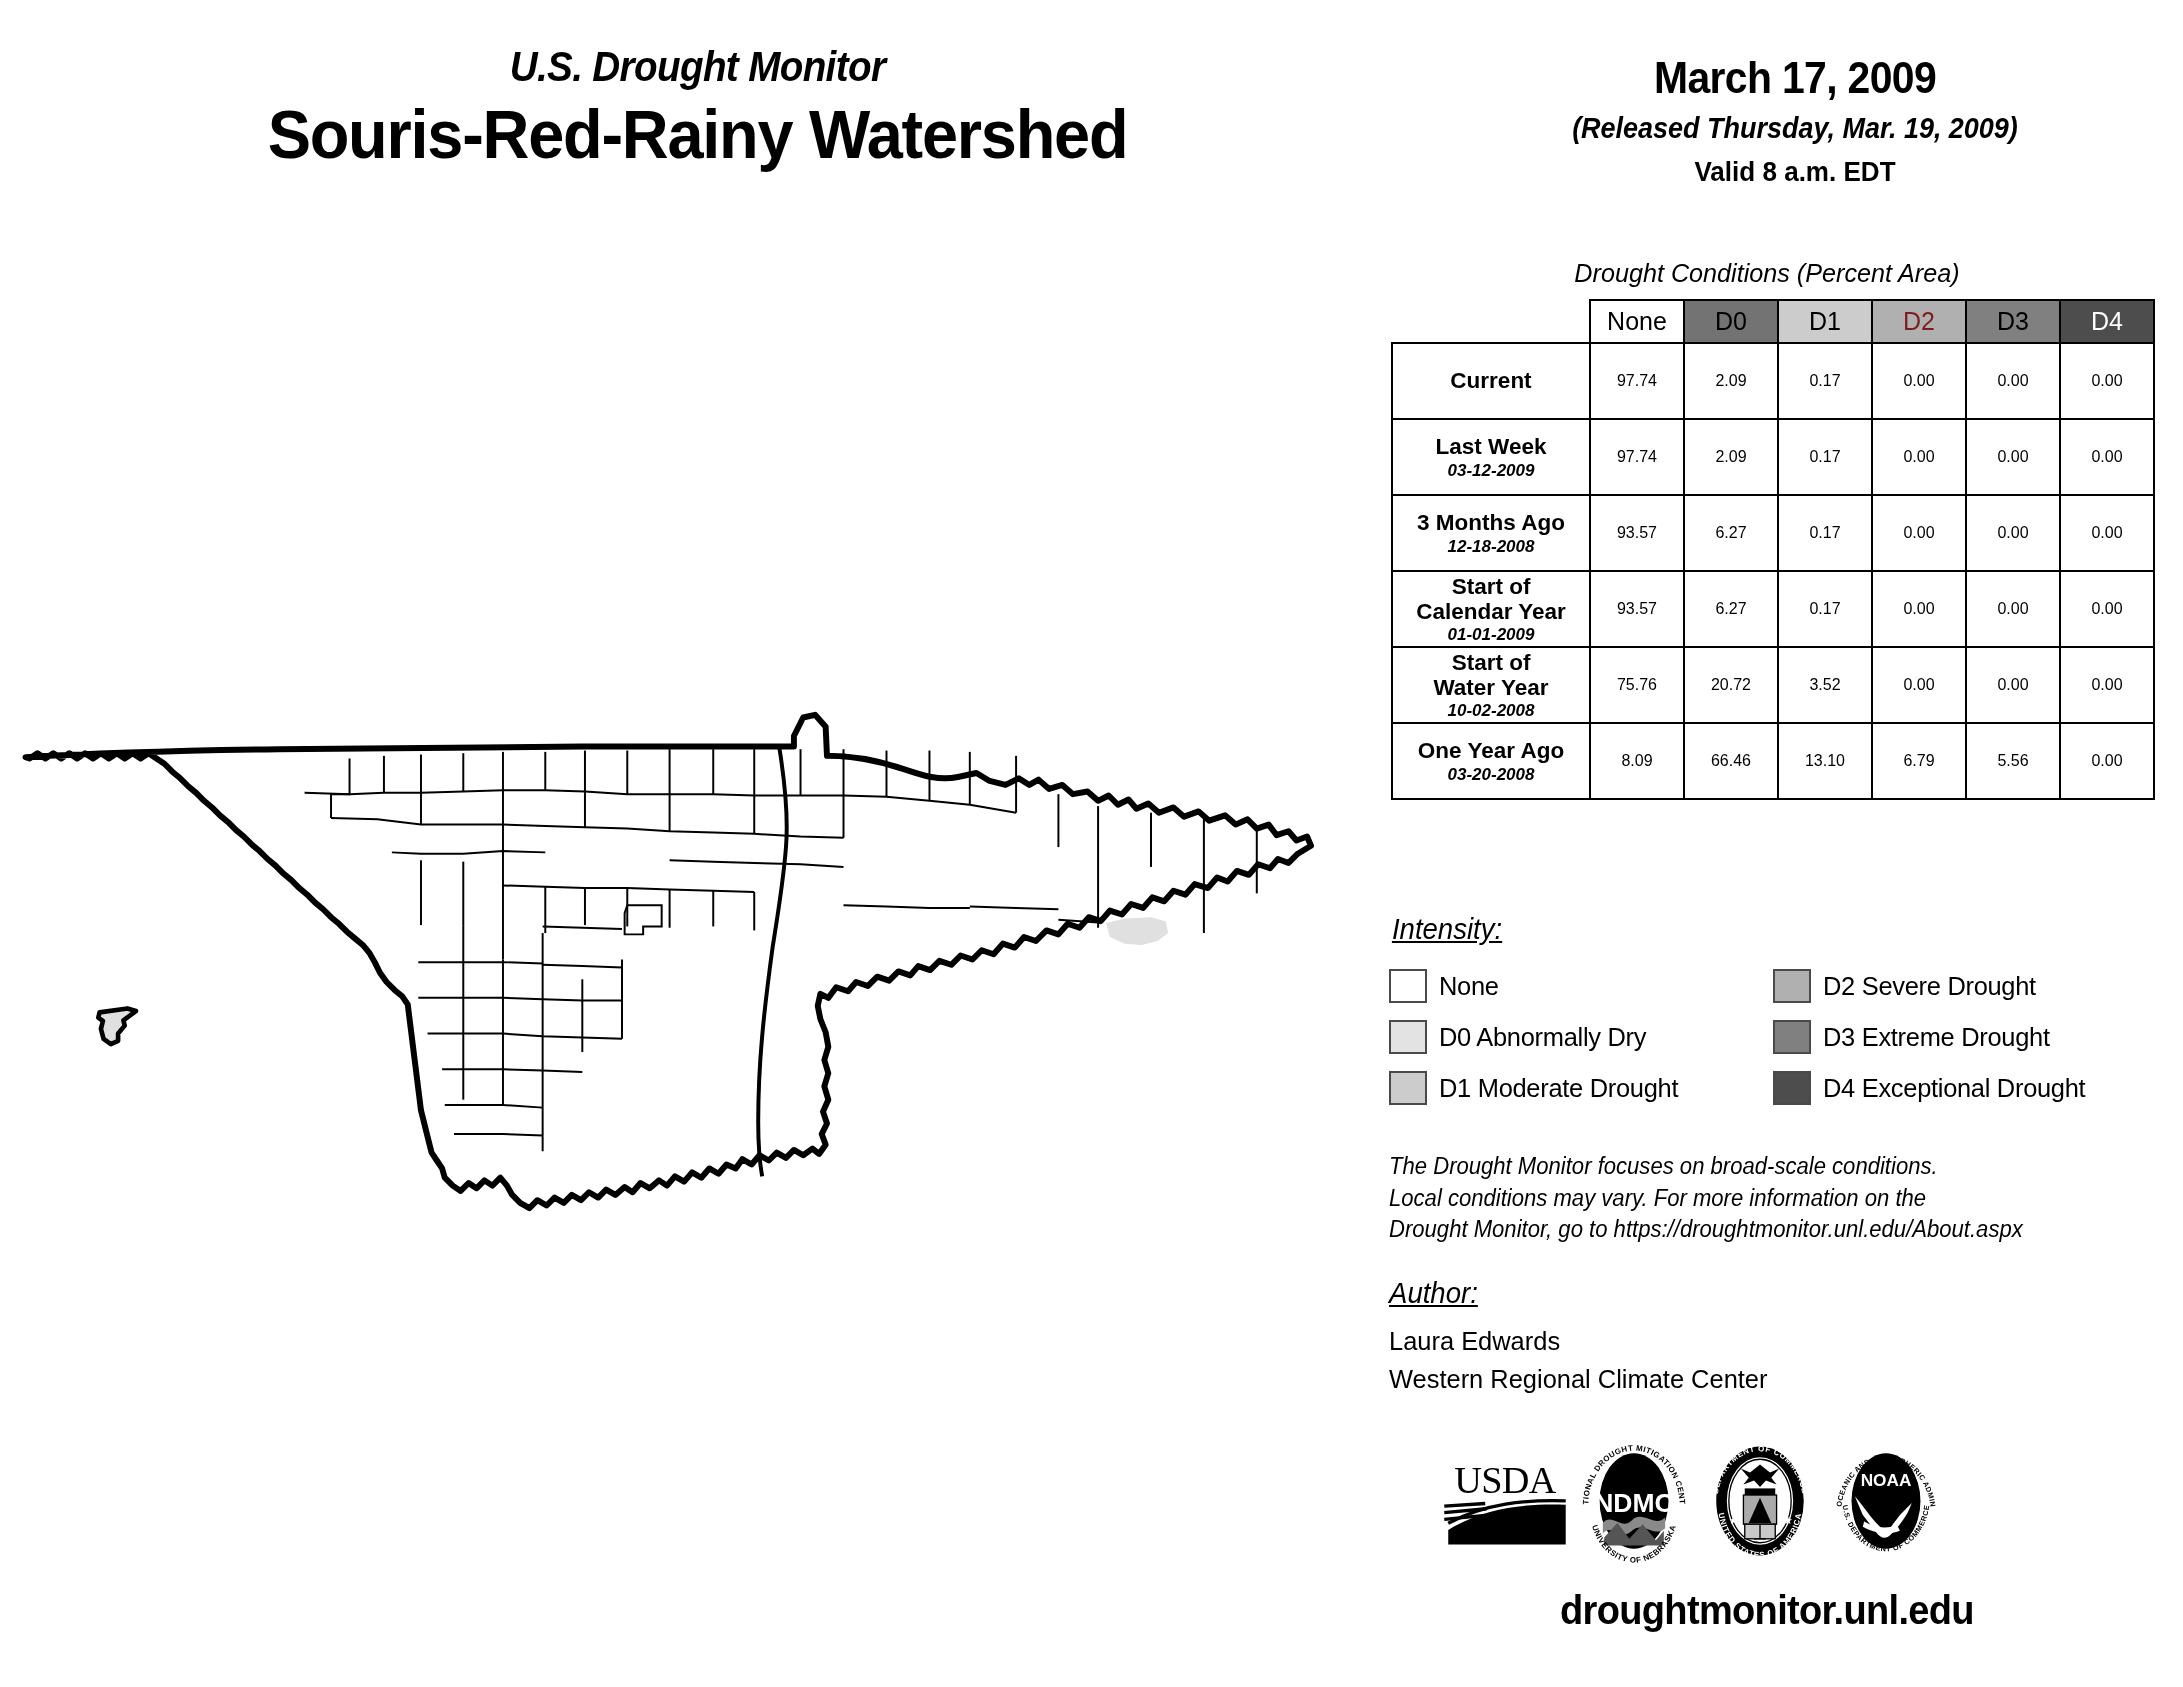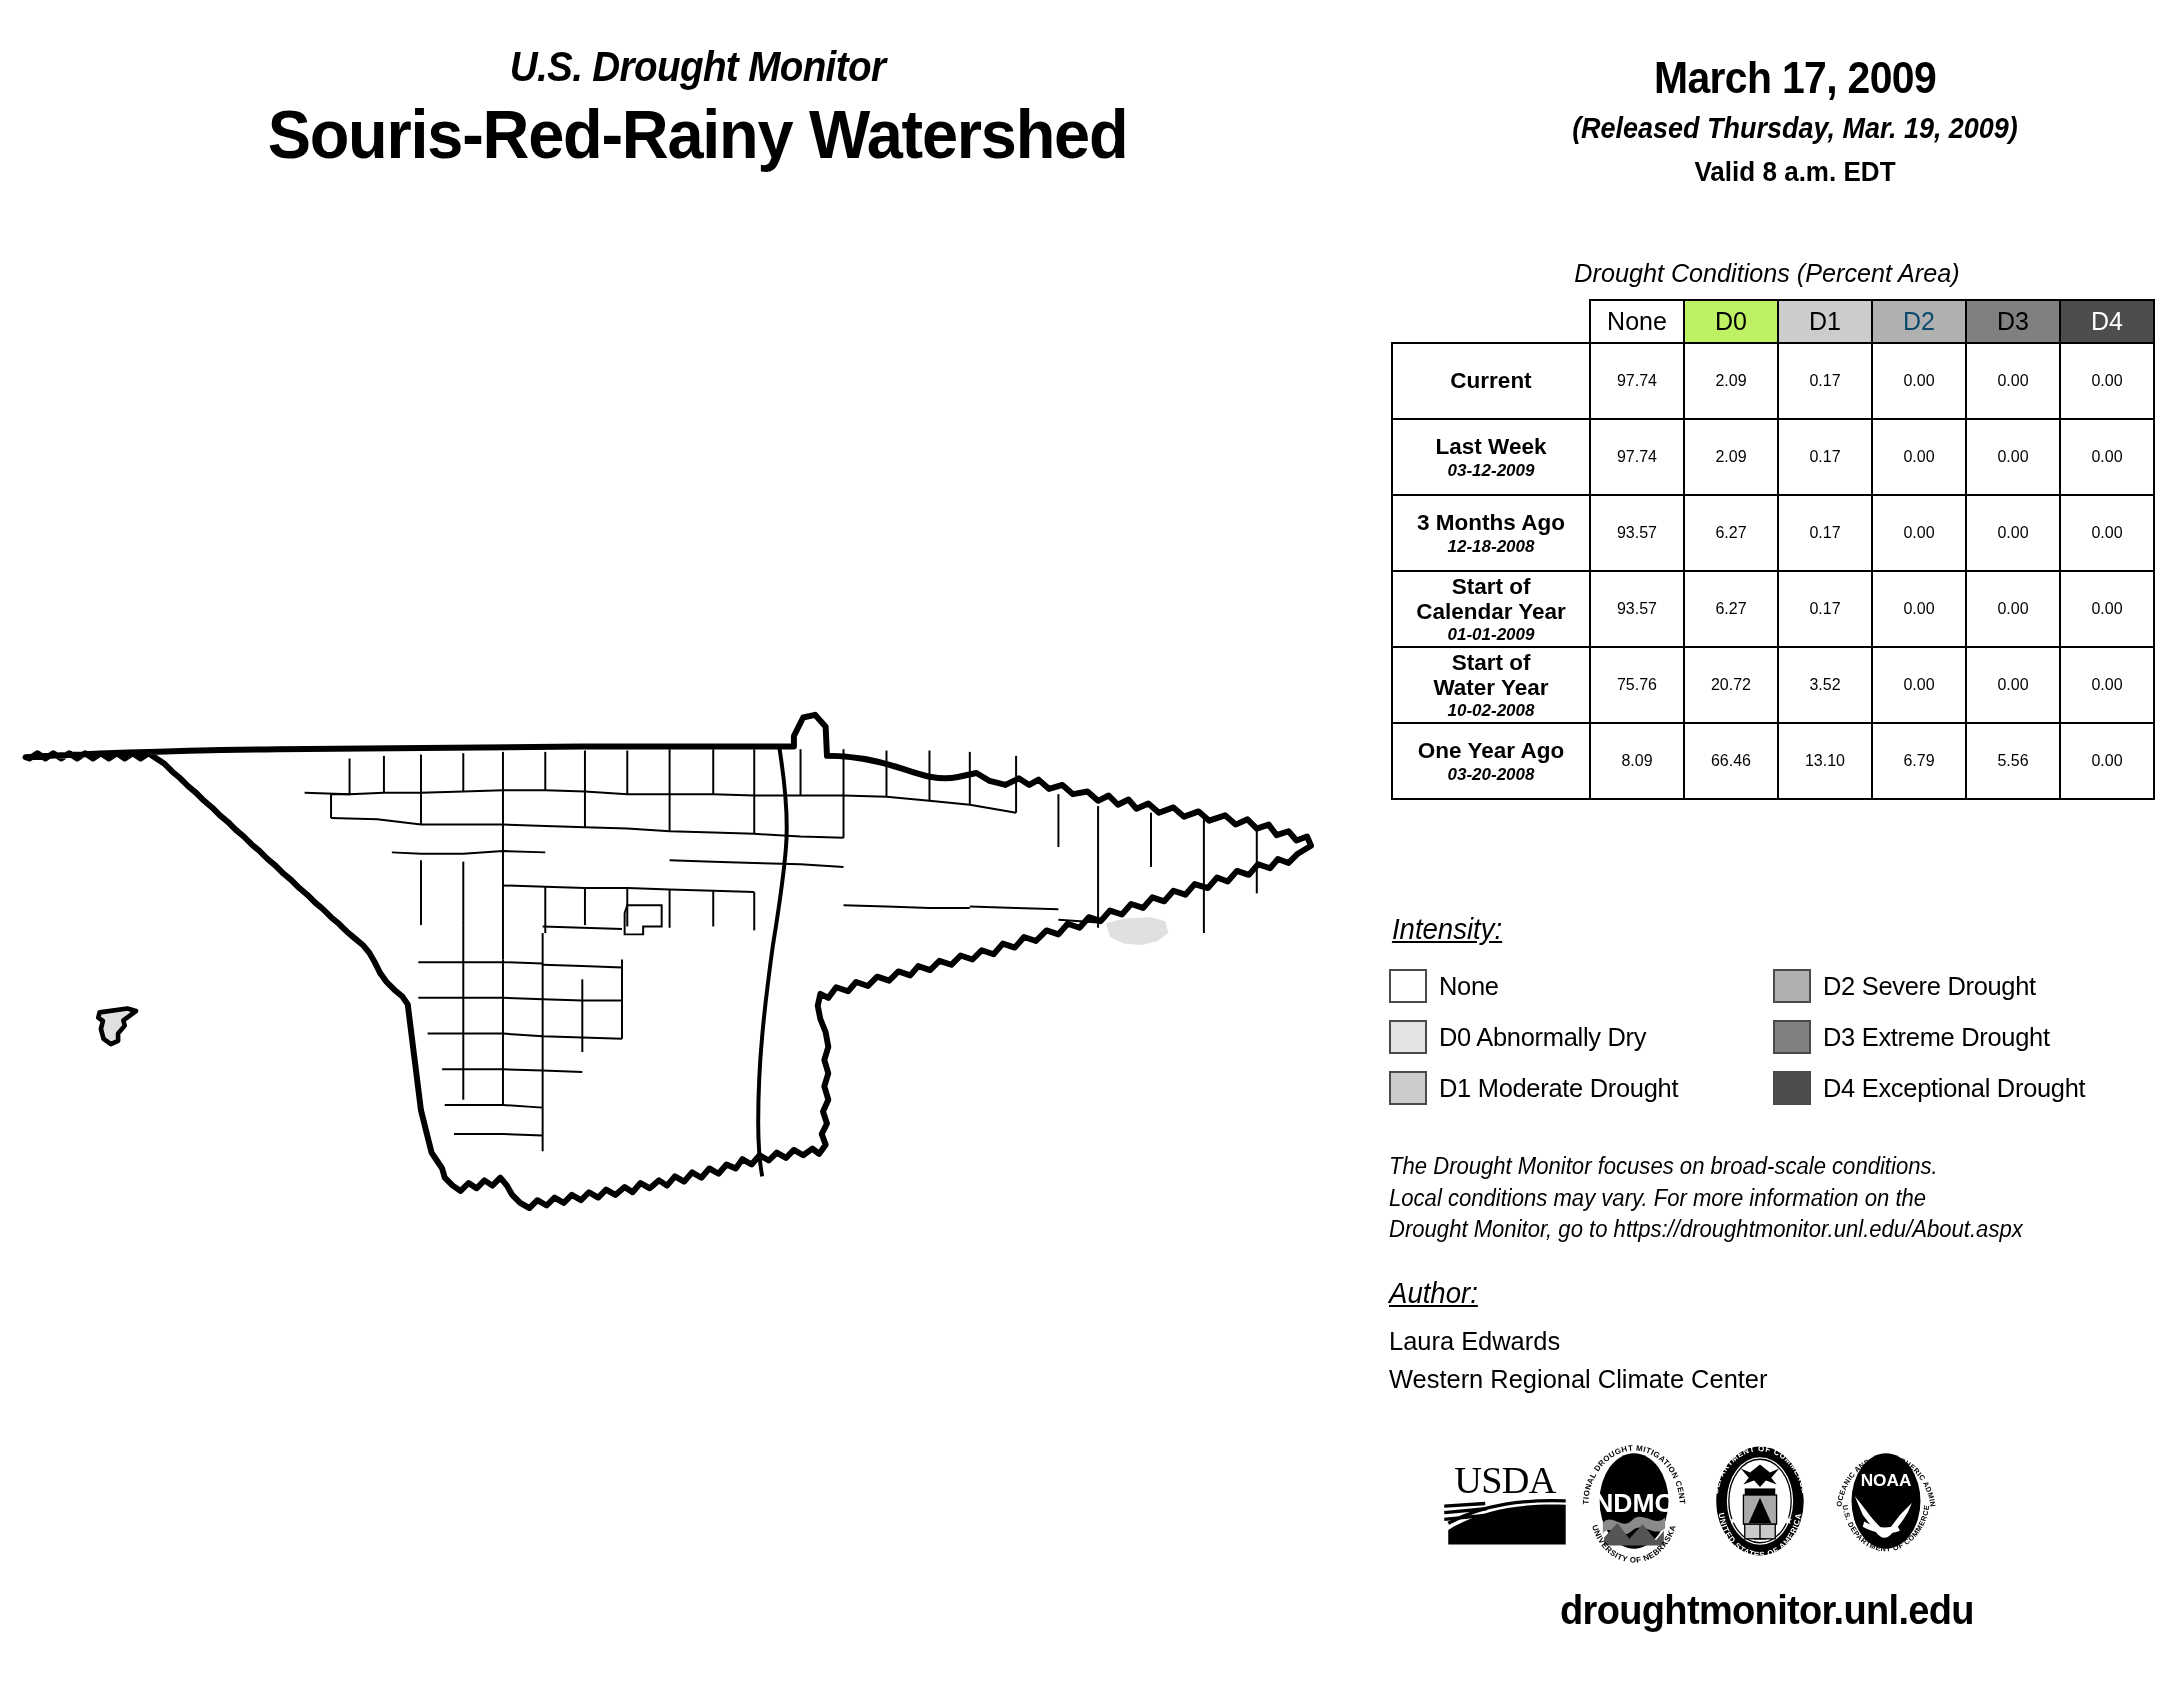--- a/index.html
+++ b/index.html
@@ -29,23 +29,23 @@
               vertical-align:middle;font-size:16px;padding:0;}
   #cond-table .lbl-col{width:198px;}
   #cond-table .d-col{width:94px;}
   #cond-table thead th{height:41px;font-weight:normal;font-size:25px;}
   #cond-table thead th.corner{border:none;background:transparent;}
   #cond-table tbody td{height:74px;}
   #cond-table tbody td.rowlabel{font-weight:bold;font-size:22.5px;line-height:1.12;}
   #cond-table tbody td.rowlabel .sub{display:block;font-weight:bold;font-style:italic;
               font-size:17px;margin-top:1.3px;}
   .sw-none{background:#ffffff;color:#000;}
-  .sw-d0{background:#bef264;color:#000;}
+  .sw-d0{background:#737373;color:#000;}
   .sw-d1{background:#cccccc;color:#000;}
-  .sw-d2{background:#b0b0b0;color:#0c4a6e;margin-top:38px;}
+  .sw-d2{background:#b0b0b0;color:#7f1d1d;margin-top:38px;}
   .sw-d3{background:#808080;color:#000000;}
   .sw-d4{background:#4d4d4d;color:#fff;}
 
   
   #intensity-title{position:absolute;left:1389px;top:913px;font-size:29px;
                    font-style:italic;text-decoration:underline;transform:scaleX(.95);}
   #legend{position:absolute;left:1389px;top:969px;width:767px;
           display:grid;grid-template-columns:384px 384px;row-gap:17px;}
   .leg-item{display:flex;align-items:center;gap:12px;height:34px;}
   .leg-box{width:38px;height:34px;border:2.6px solid #4a4a4a;box-sizing:border-box;flex:0 0 auto;}

